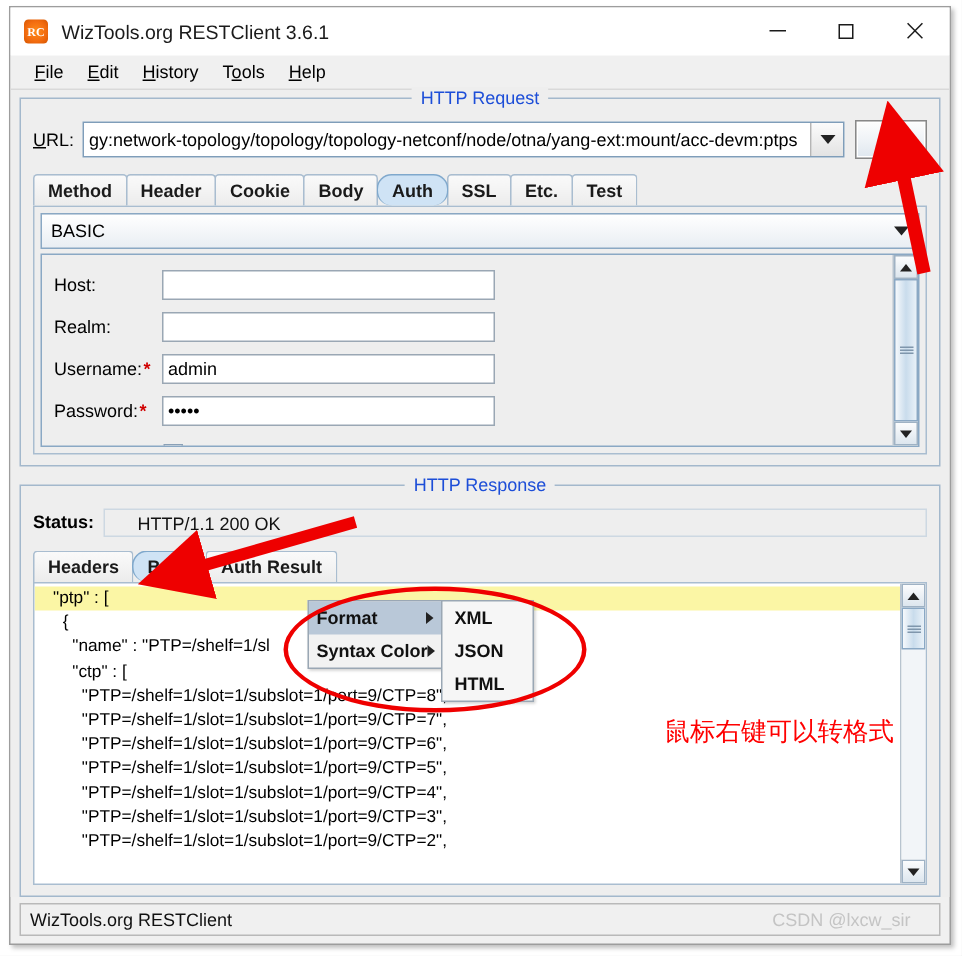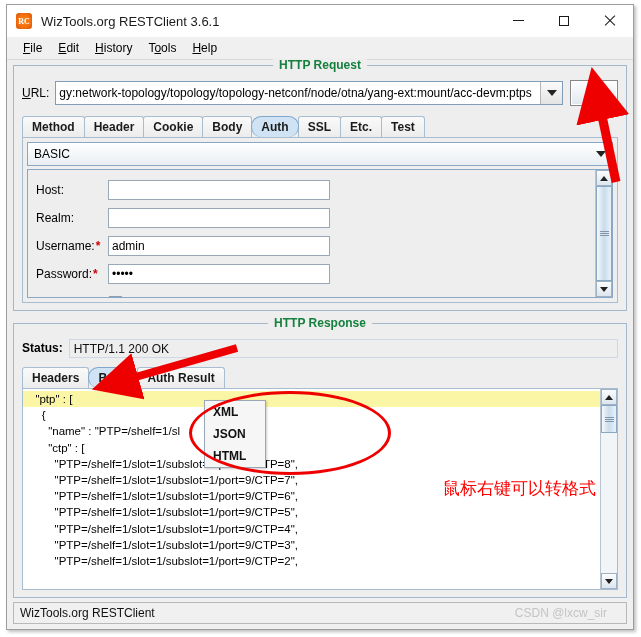--- a/index.html
+++ b/index.html
@@ -115,22 +115,22 @@
     box-sizing: border-box;
   }
   .group > .group-title {
     position: absolute;
     top: -8px;
     left: 50%;
     transform: translateX(-50%);
     background: #eeeeee;
     padding: 0 6px;
     font-size: 12px;
-    font-weight: bold;
-    color: #15803d;
+    font-weight: normal;
+    color: #1d4ed8;
     white-space: nowrap;
   }
 
   
   #request-group {
     height: 246px;
     flex: none;
     padding: 14px 8px 6px 8px;
   }
   #url-row {
@@ -357,21 +357,21 @@
     font-size: 12px;
     margin-right: 6px;
   }
   #status-value {
     flex: 1;
     height: 19px;
     line-height: 19px;
     border: 1px solid #cdd8e2;
     background: #eeeeee;
     font-size: 12px;
-    padding-left: 4px;
+    padding-left: 22px;
     box-sizing: border-box;
     color: #111;
   }
   #body-panel {
     flex: 1;
     min-height: 0;
     display: flex;
     background: #ffffff;
     border: 1px solid #a9bdd0;
     box-sizing: border-box;
@@ -654,20 +654,30 @@
           <div class="code-line">        "PTP=/shelf=1/slot=1/subslot=1/port=9/CTP=7",</div>
           <div class="code-line">        "PTP=/shelf=1/slot=1/subslot=1/port=9/CTP=6",</div>
           <div class="code-line">        "PTP=/shelf=1/slot=1/subslot=1/port=9/CTP=5",</div>
           <div class="code-line">        "PTP=/shelf=1/slot=1/subslot=1/port=9/CTP=4",</div>
           <div class="code-line">        "PTP=/shelf=1/slot=1/subslot=1/port=9/CTP=3",</div>
           <div class="code-line">        "PTP=/shelf=1/slot=1/subslot=1/port=9/CTP=2",</div>
 
           <div id="annotation-cn">鼠标右键可以转格式</div>
 
           <div id="context-menu">
+            <div id="menu-col-1">
+              <div class="ctx-item hover">
+                <span>Format</span>
+                <span class="ctx-arrow"></span>
+              </div>
+              <div class="ctx-item">
+                <span>Syntax Color</span>
+                <span class="ctx-arrow"></span>
+              </div>
+            </div>
             <div id="menu-col-2">
               <div class="ctx-item">
                   <span>XML</span>
                 </div>
               <div class="ctx-item">
                   <span>JSON</span>
                 </div>
               <div class="ctx-item">
                   <span>HTML</span>
                 </div>

